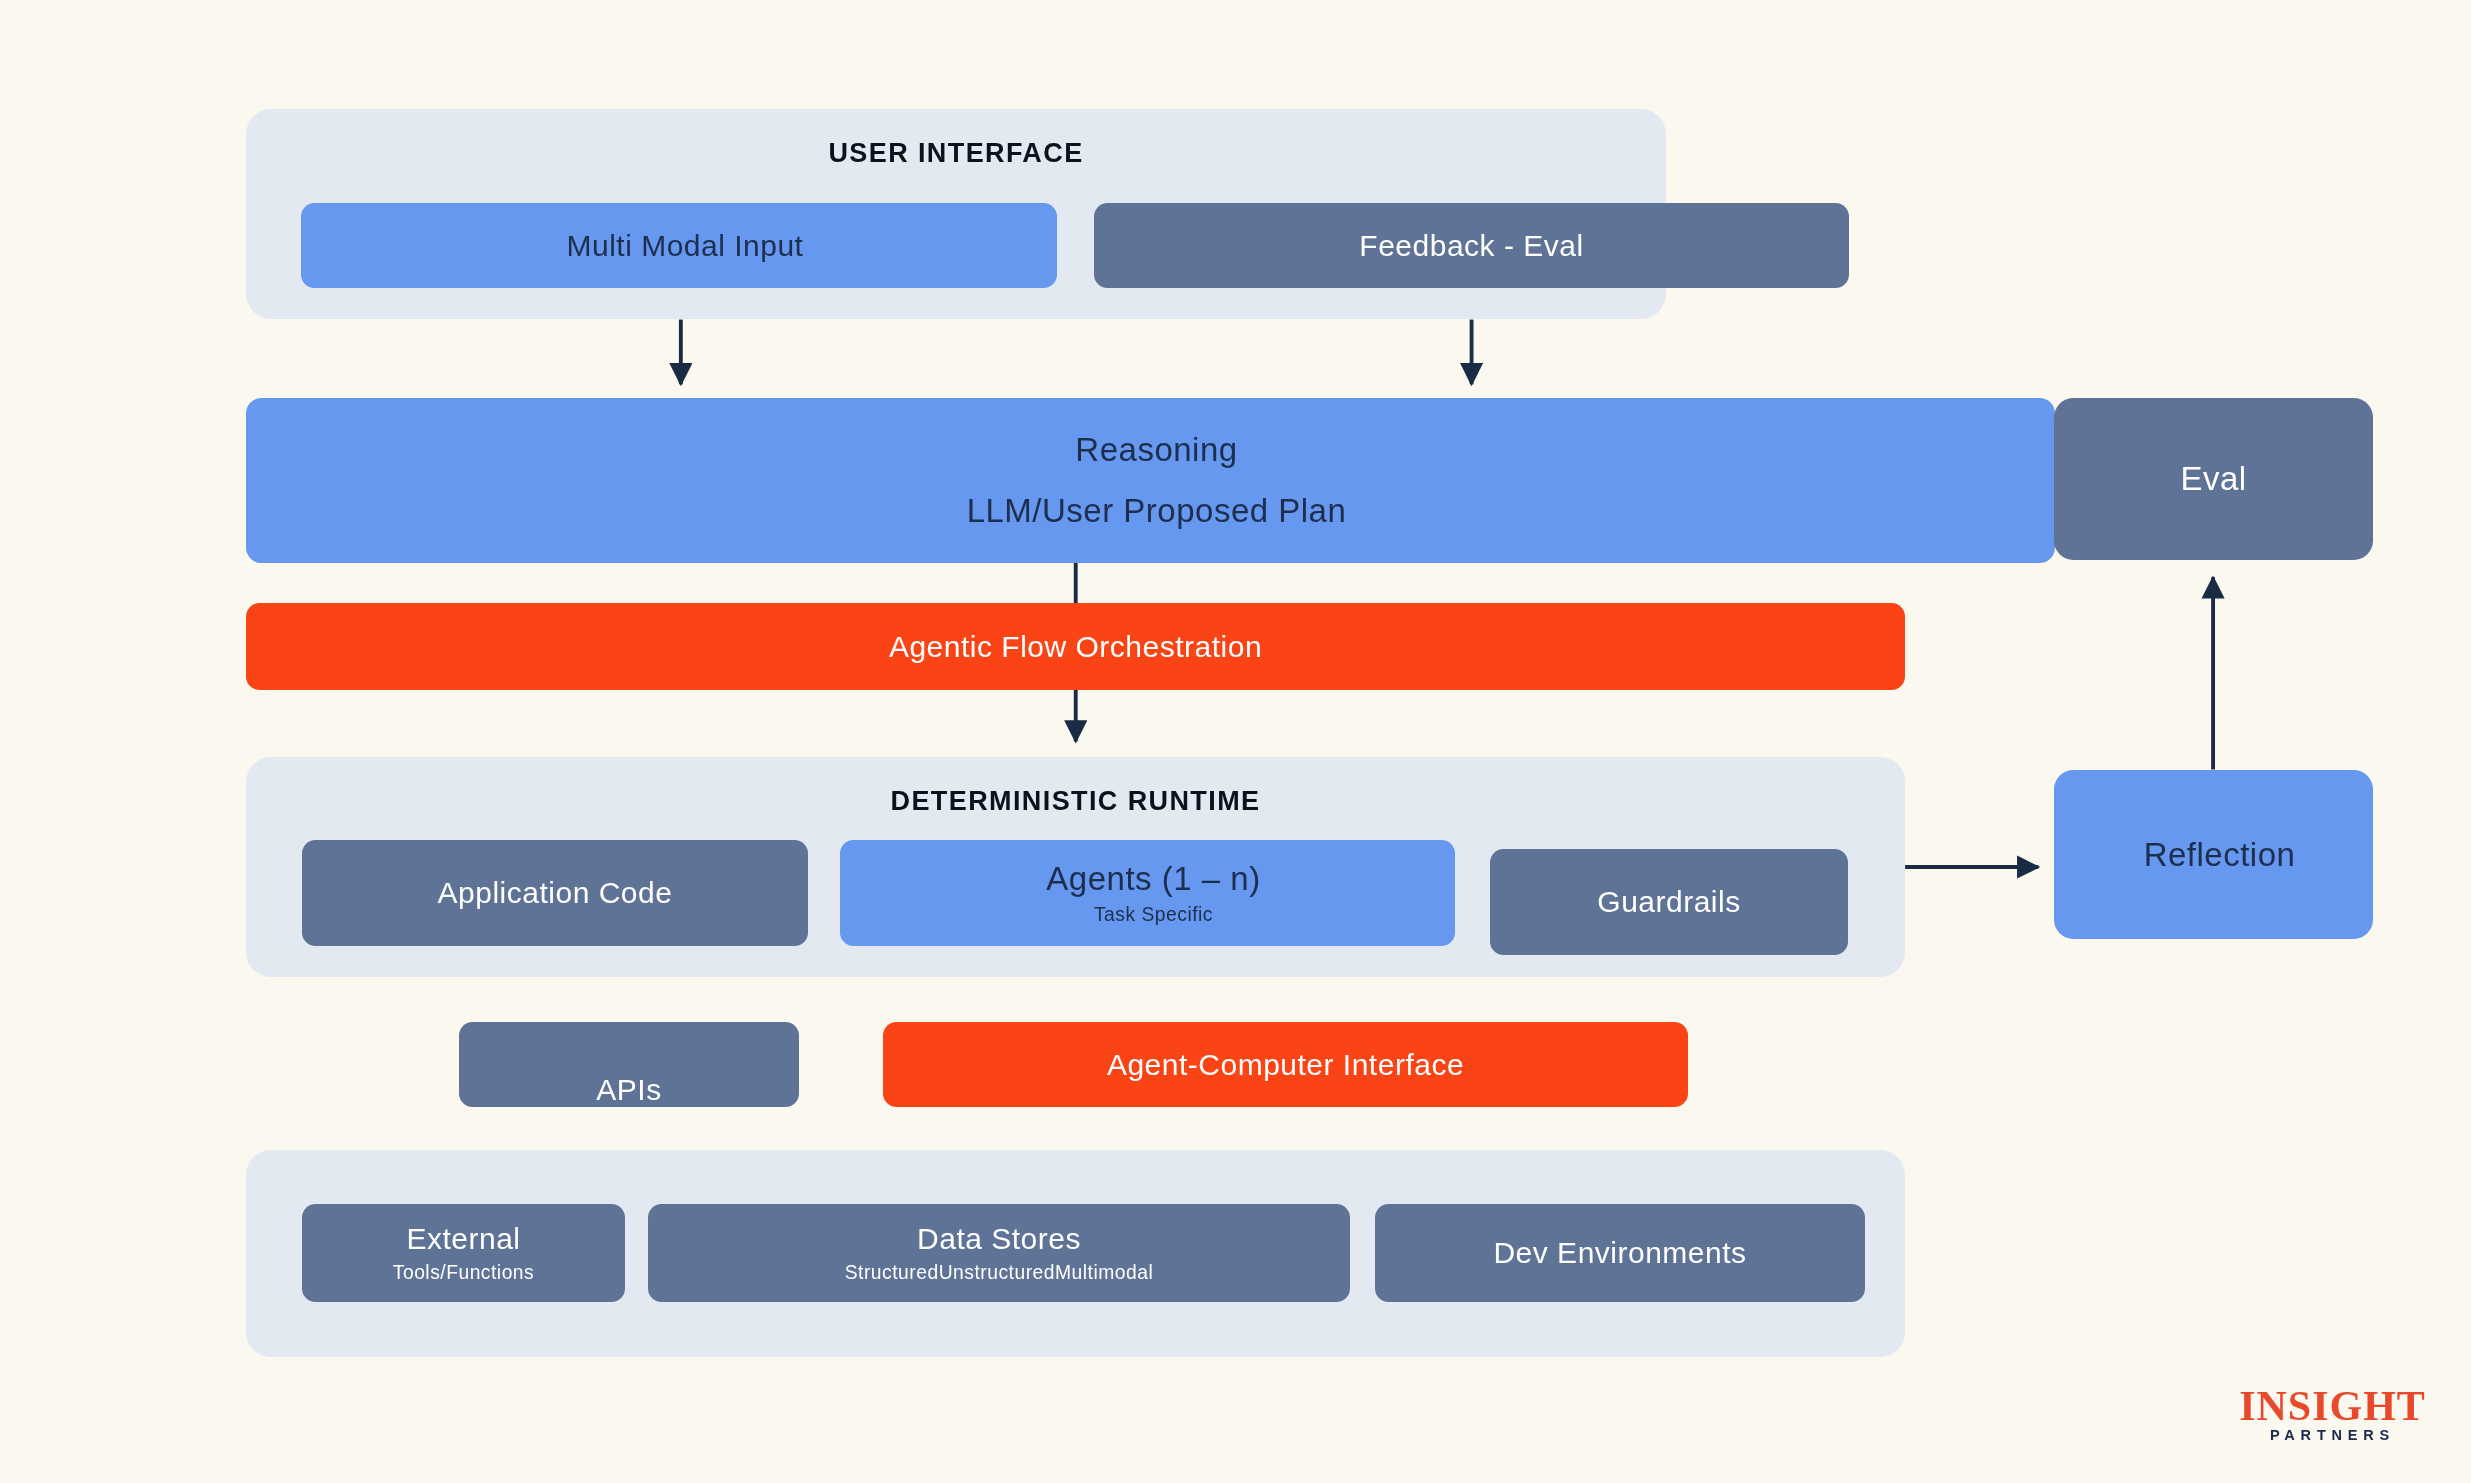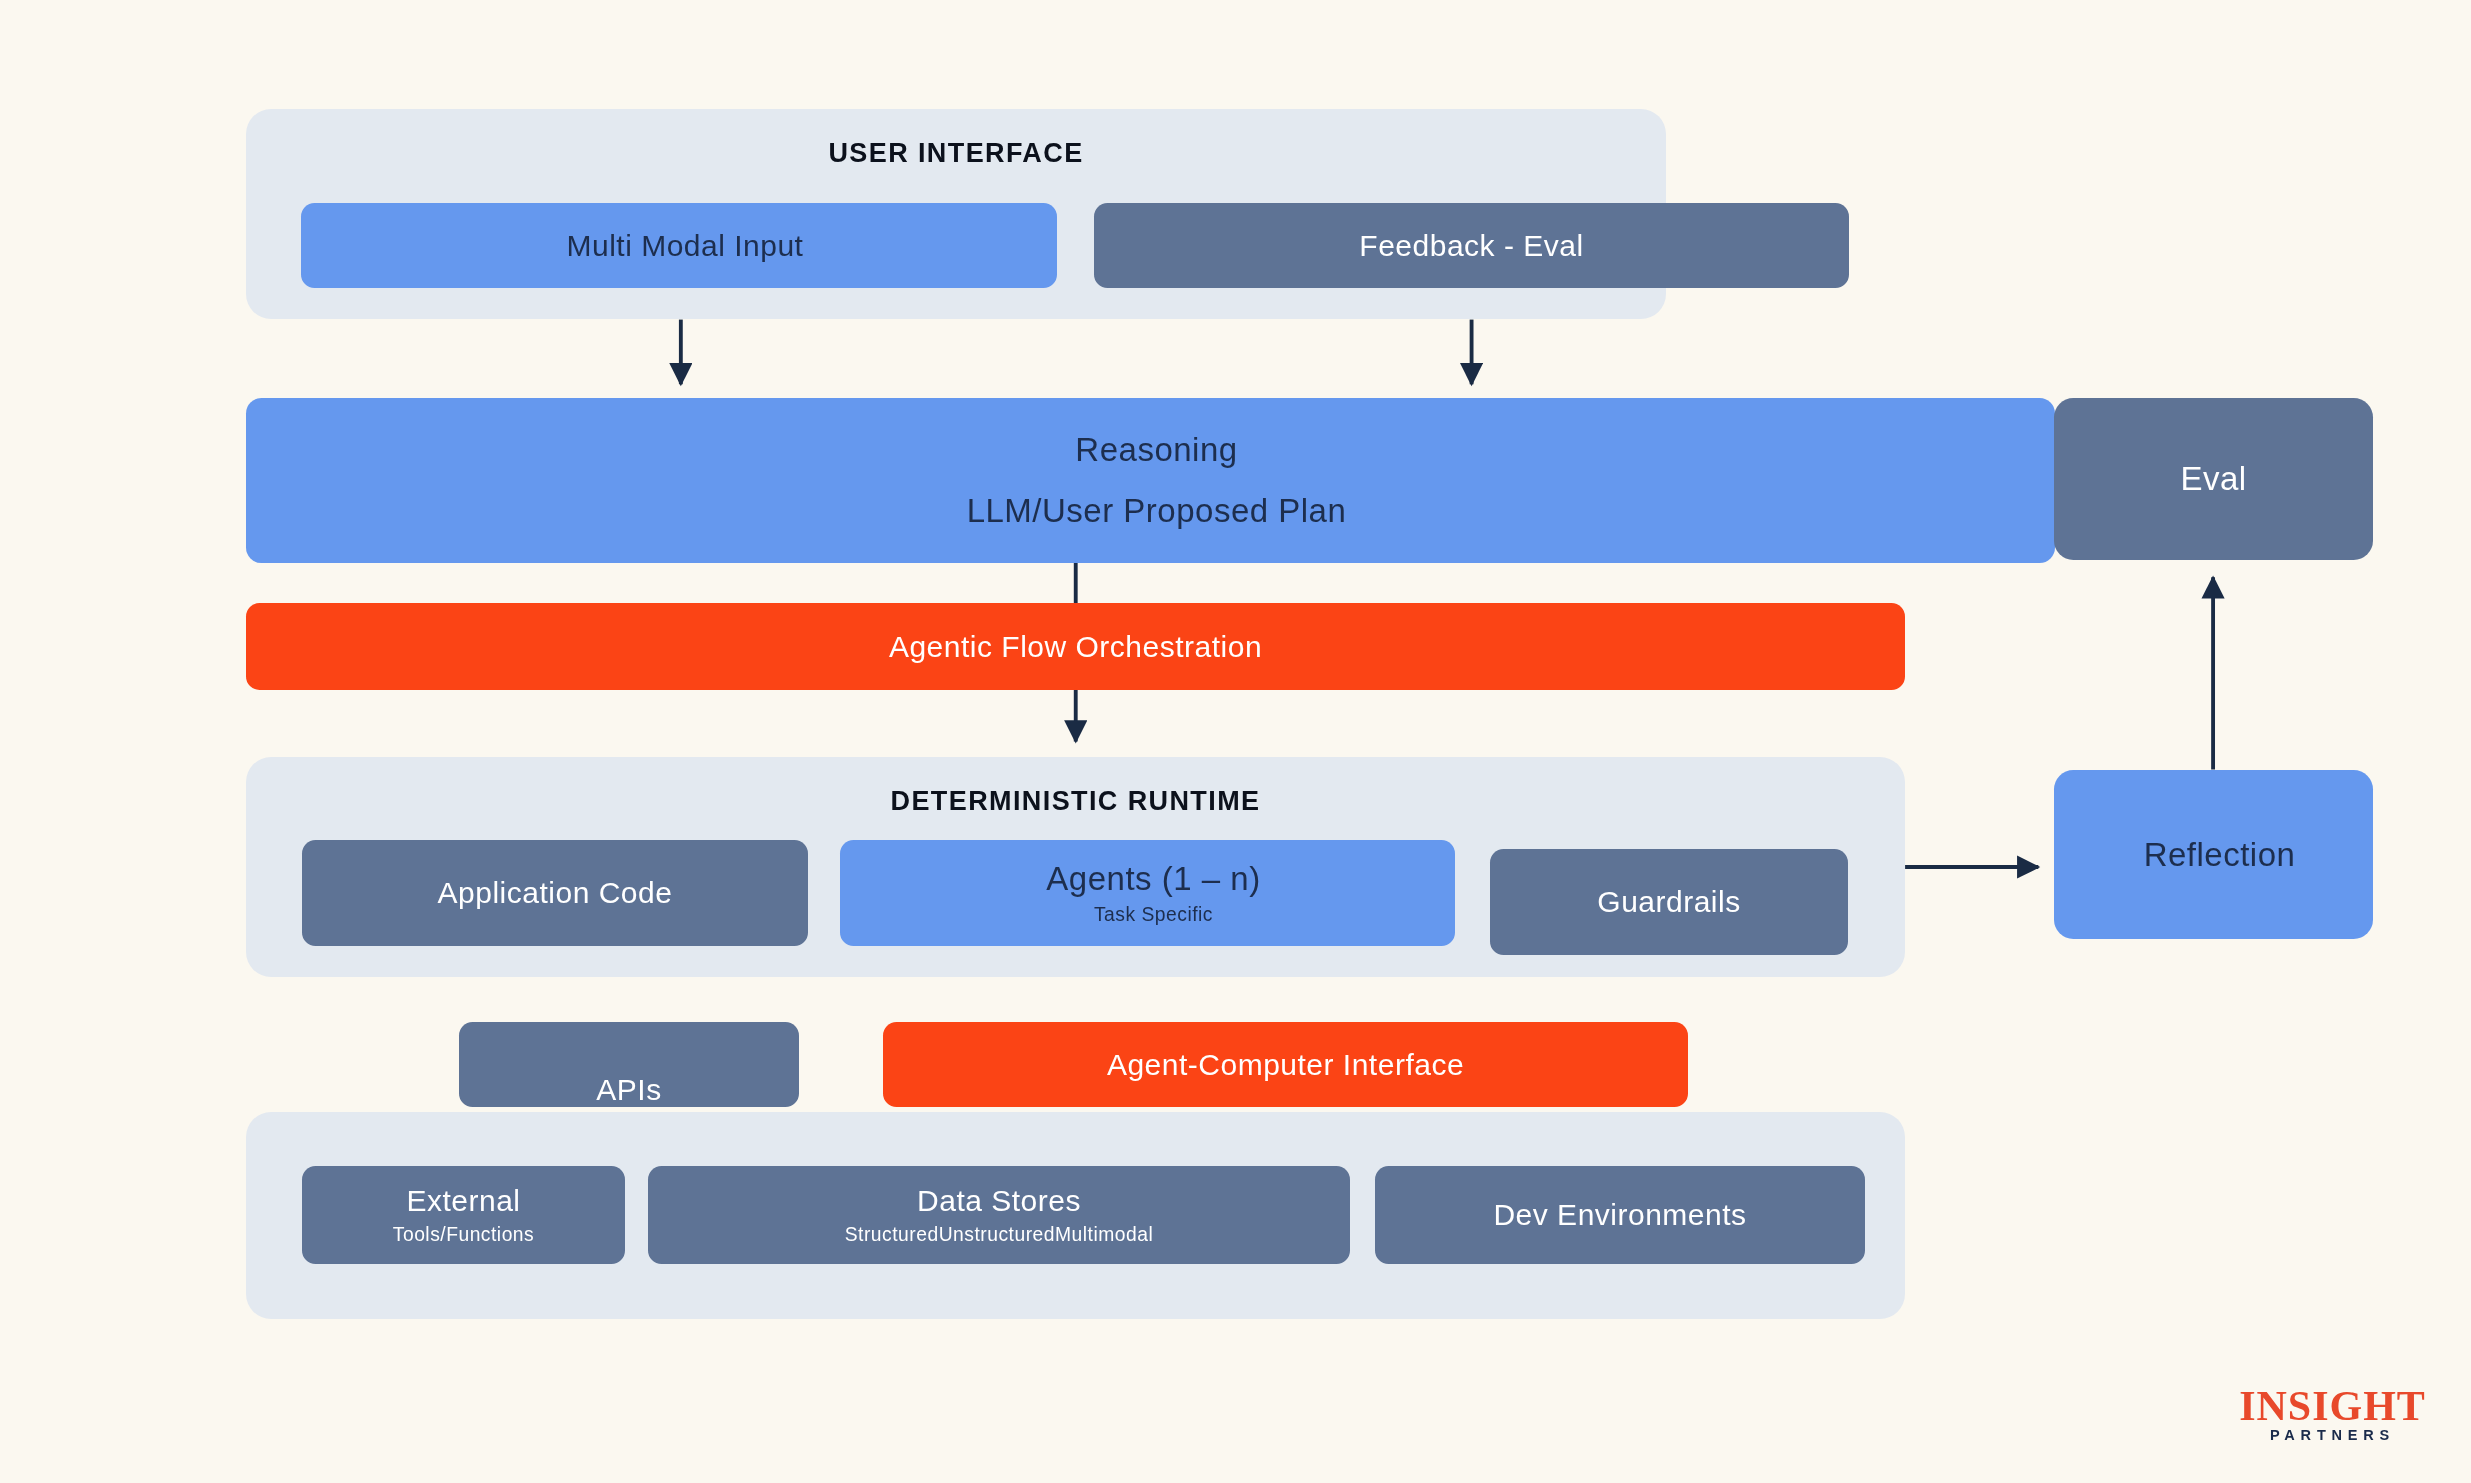--- a/index.html
+++ b/index.html
@@ -92,21 +92,21 @@
     <span class="label label-lg">Reflection</span>
   </div>
 
   <div class="box slate" style="left:459px;top:1022px;width:340px;height:85px;justify-content:flex-end;">
     <span class="label">APIs</span>
   </div>
   <div class="box orange" style="left:883px;top:1022px;width:805px;height:85px;">
     <span class="label">Agent-Computer Interface</span>
   </div>
 
-  <div class="container" style="left:246px;top:1112px;width:1659px;height:207px;padding-left:28px;">
+  <div class="container" style="left:246px;top:1150px;width:1659px;height:207px;padding-left:28px;">
     <div class="box slate" style="left:56px;top:54px;width:323px;height:98px;">
       <span class="label">External</span>
       <span class="sub">Tools/Functions</span>
     </div>
     <div class="box slate" style="left:402px;top:54px;width:702px;height:98px;">
       <span class="label">Data Stores</span>
       <span class="sub sub-row">
         <span>Structured</span>
         <span>Unstructured</span>
         <span>Multimodal</span>

